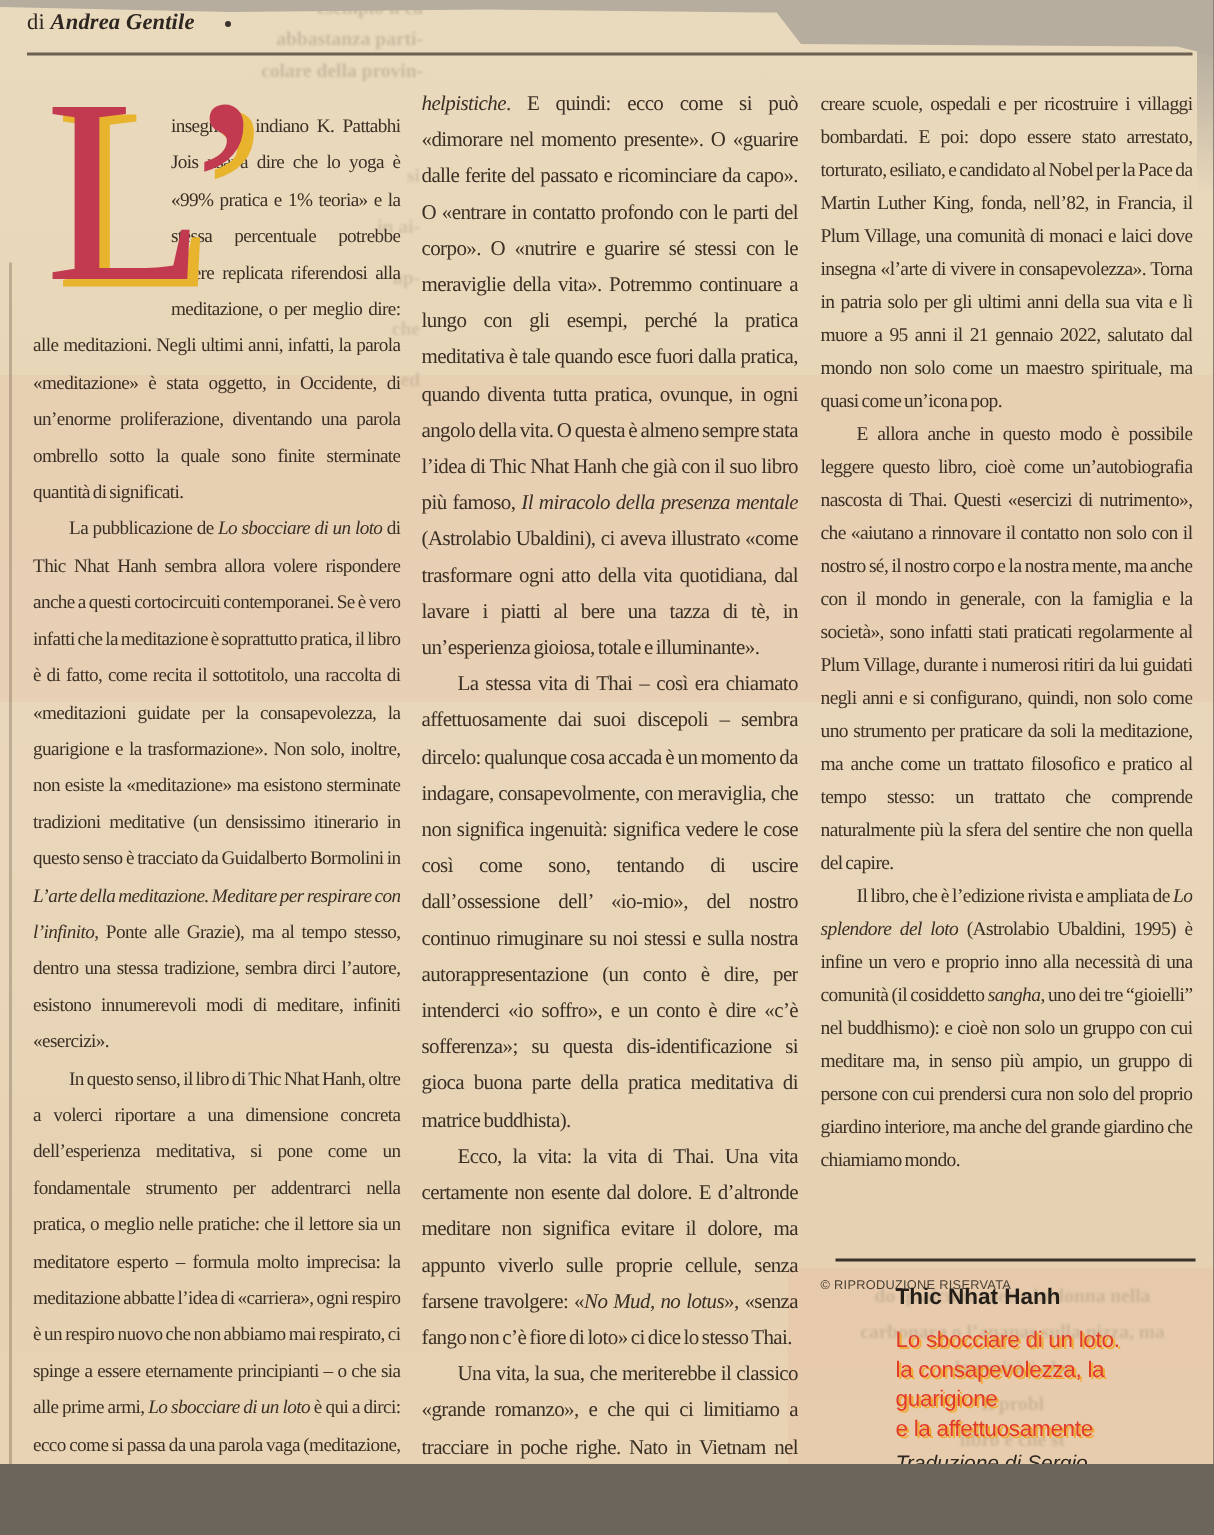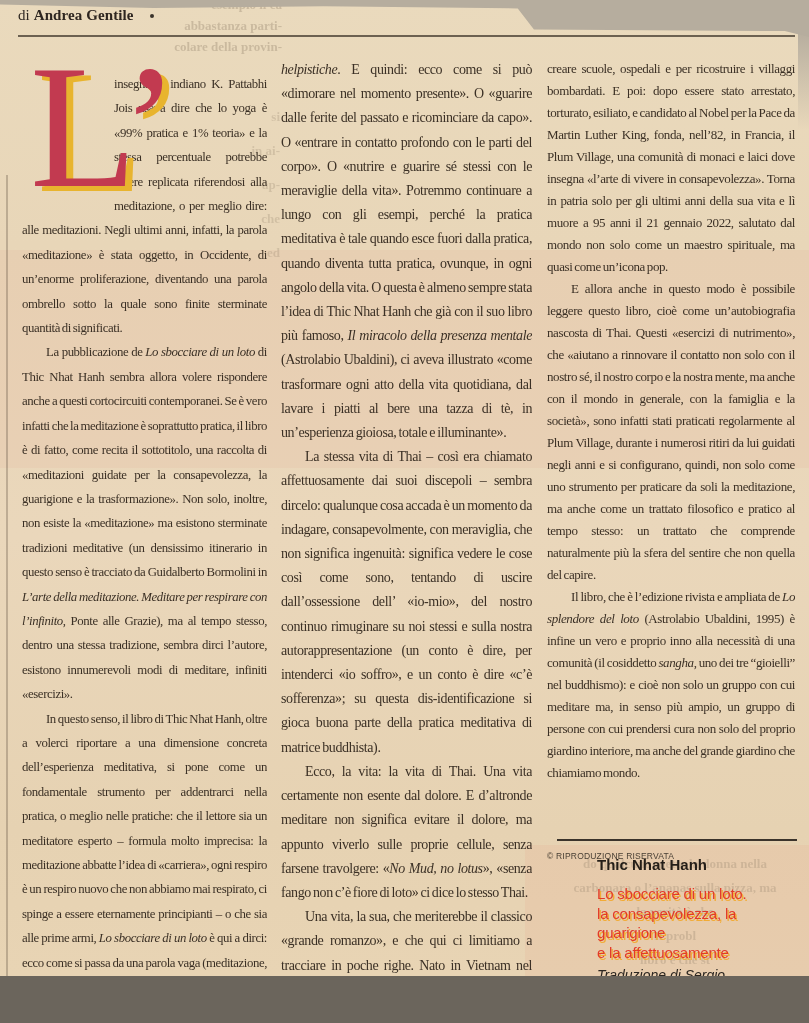--- a/index.html
+++ b/index.html
@@ -32,21 +32,21 @@
     font-weight:bold;white-space:pre-line;font-family:"Liberation Serif",serif;
   }
   .bleed-top{left:148px;top:-6px;width:134px;font-size:13px;line-height:21px;text-align:right;}
   .bleed-side{left:196px;top:100px;width:84px;font-size:13px;line-height:34px;text-align:right;opacity:.25;}
   .bleed-bottom{left:547px;top:852px;width:256px;font-size:13px;line-height:24px;text-align:center;opacity:.28;}
   
   .byline{
     position:absolute;left:18px;top:7px;z-index:5;
     font-size:15px;color:#2e2620;letter-spacing:.1px;
   }
-  .byline b{font-weight:bold;}
+  .byline b{font-weight:bold;font-style:italic;}
   .speck{position:absolute;left:150px;top:14px;width:4px;height:4px;border-radius:50%;background:#3a332b;z-index:5;}
   .byline-rule{position:absolute;left:18px;top:35px;width:777px;height:2px;background:rgba(66,56,45,.75);z-index:5;}
   
   .dropcap{
     position:absolute;left:30px;top:40px;z-index:3;
     font-size:175px;line-height:1;font-family:"Liberation Serif",serif;
     color:#c23a50;text-shadow:7px 5px 0 #e8b42e;
   }
   
   .col{

